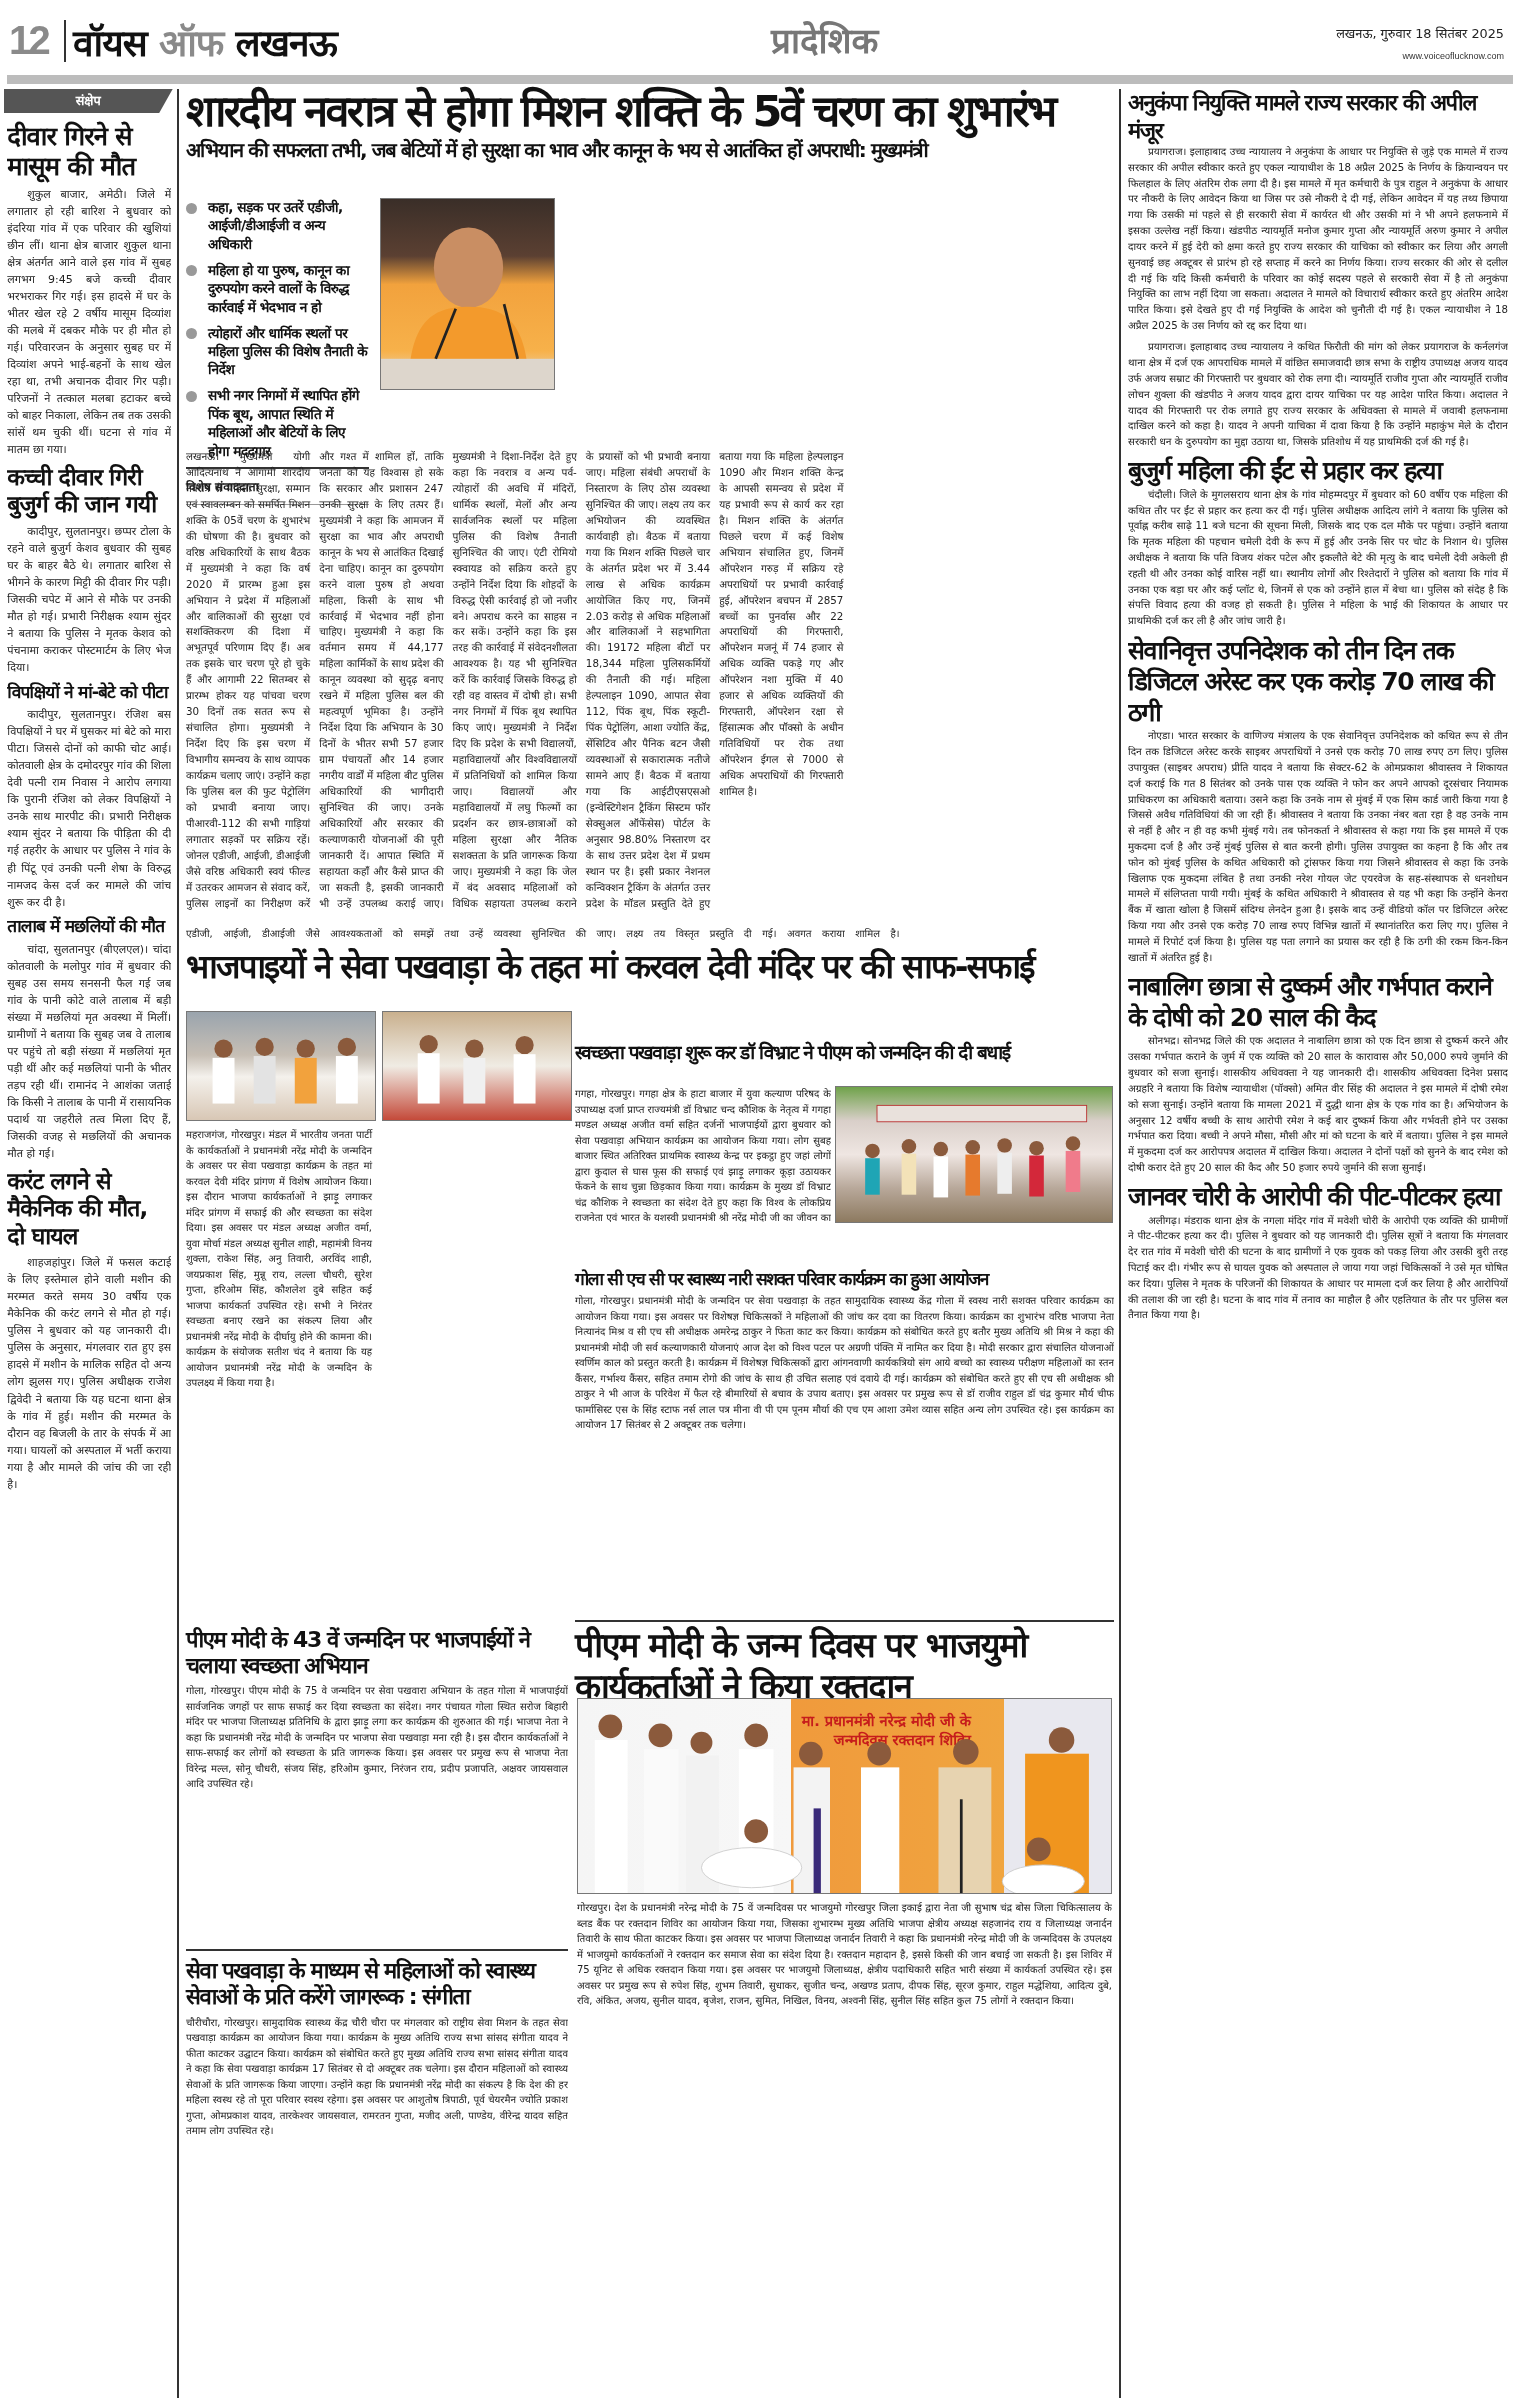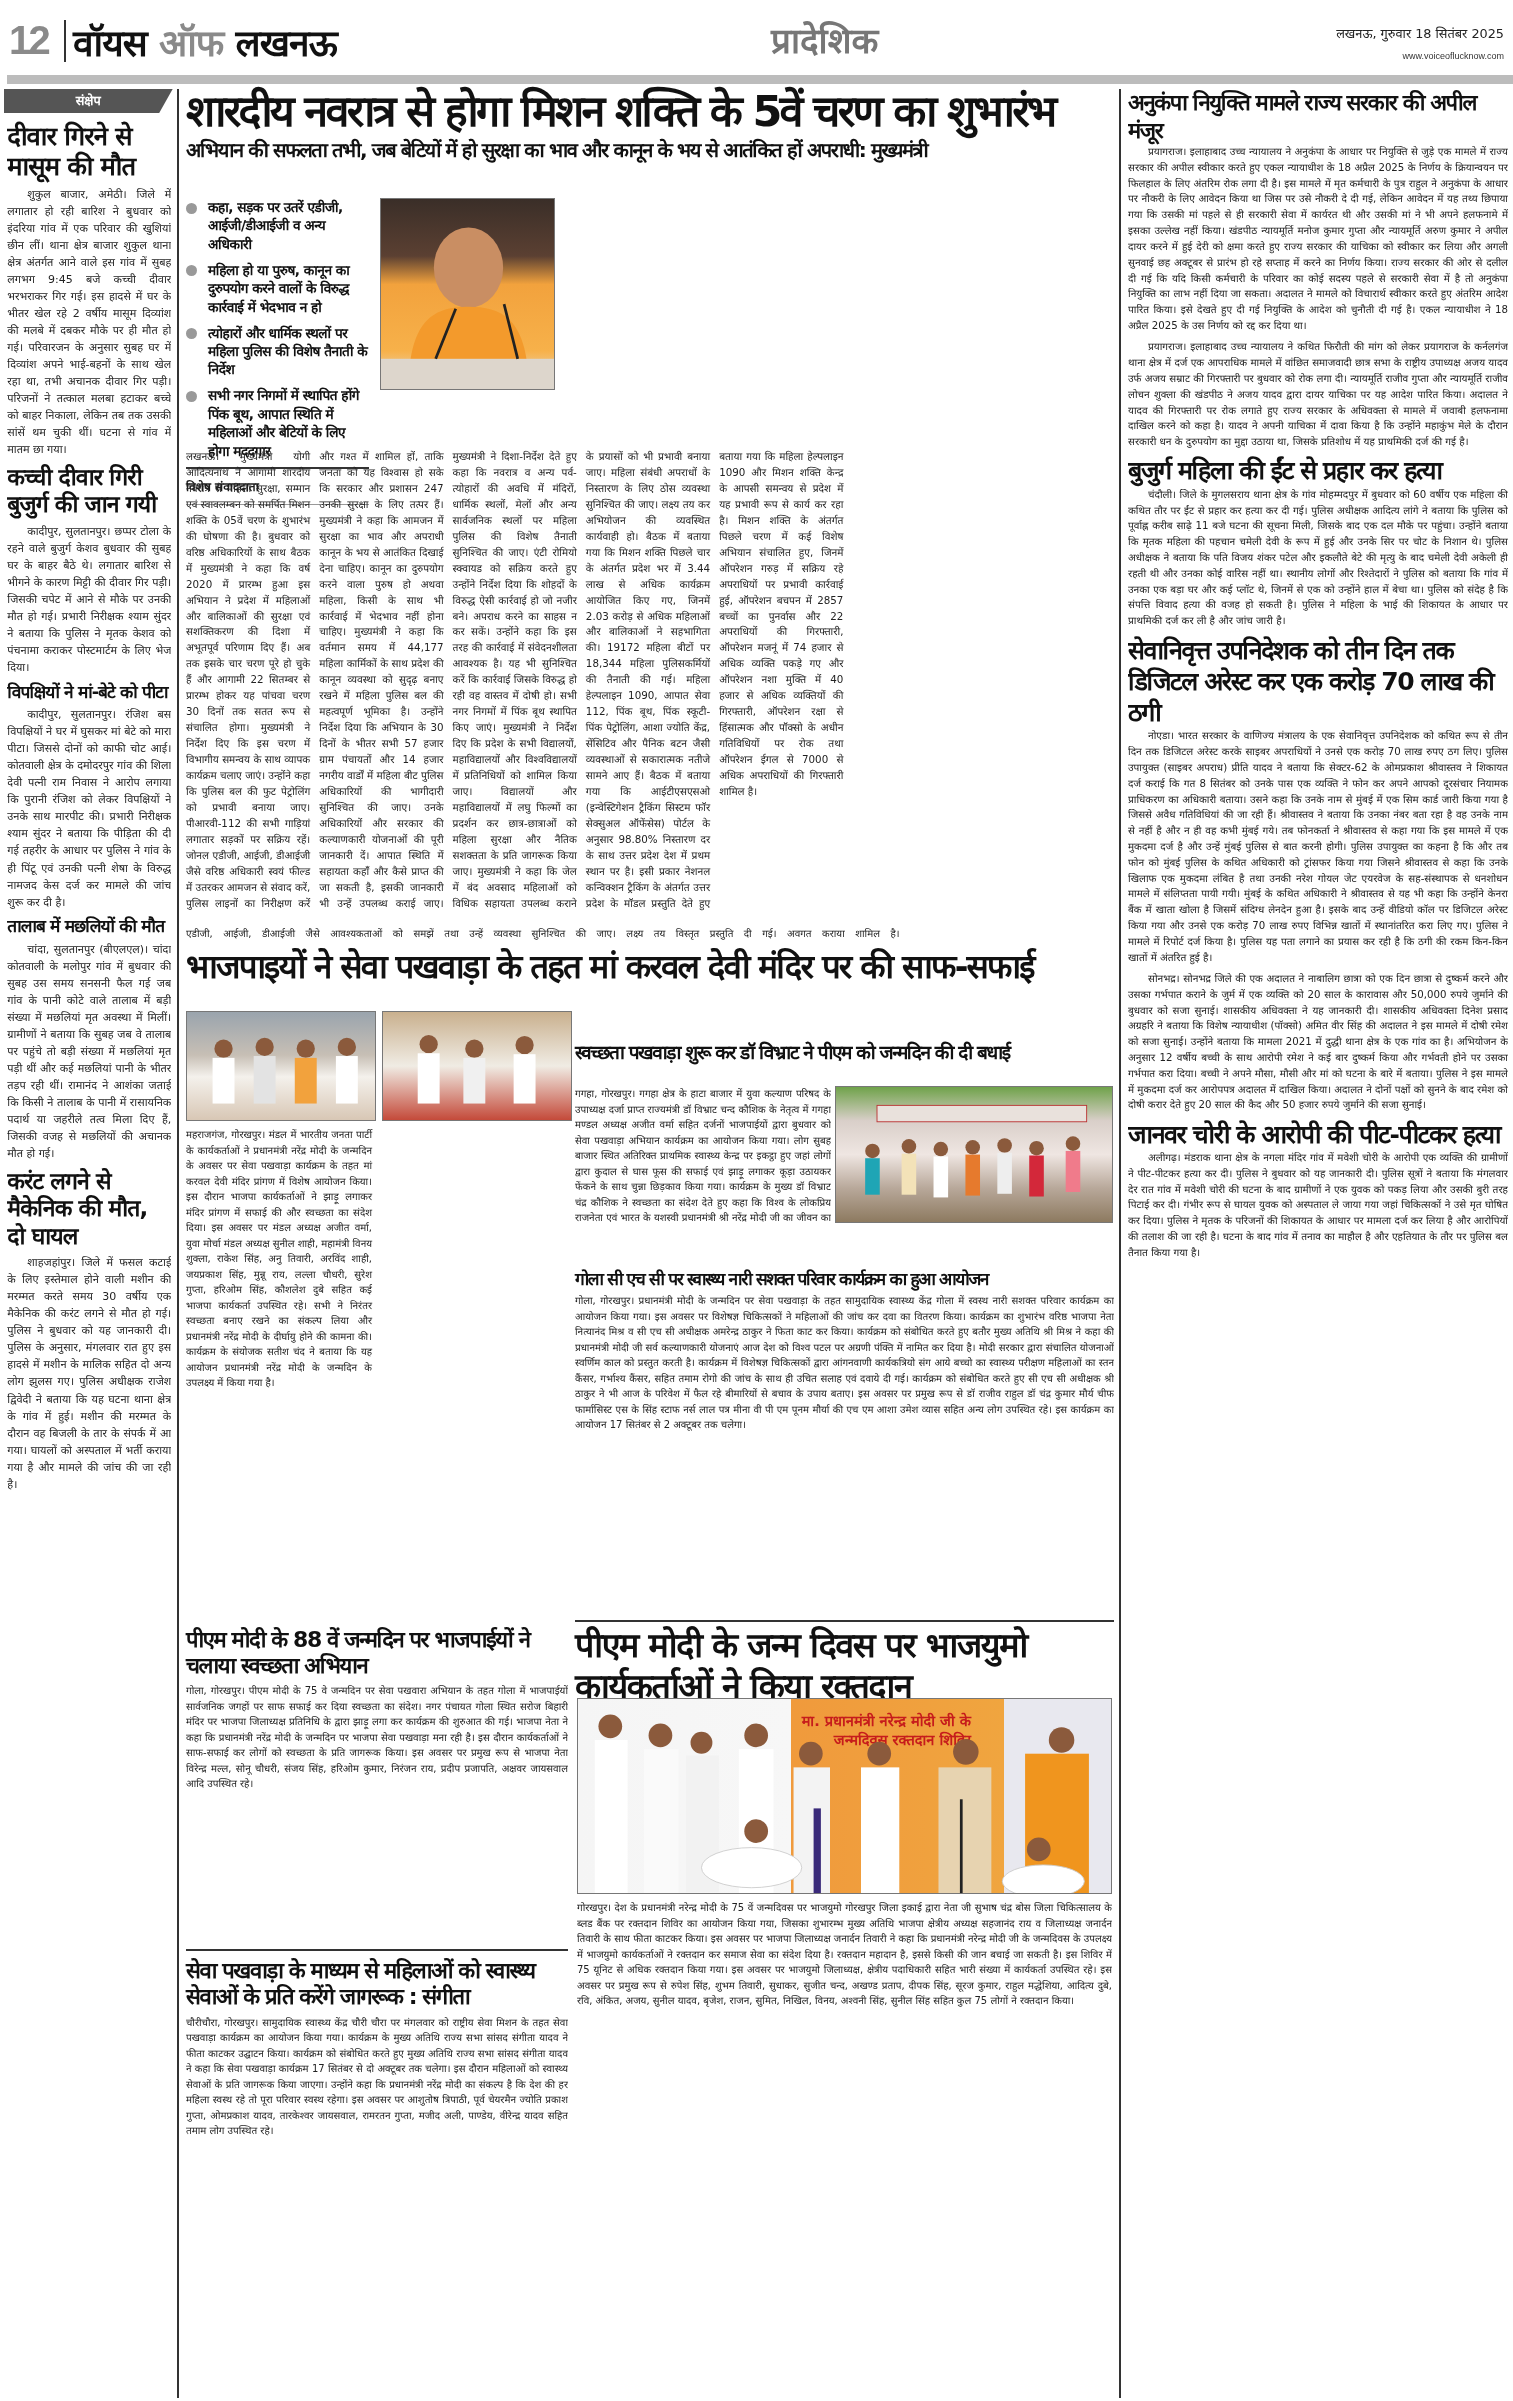--- a/index.html
+++ b/index.html
@@ -154,21 +154,21 @@
 </div>
 <div class="body" style="position:absolute;left:575px;top:1086px;width:256px;height:137px;overflow:hidden;font-size:10px">गगहा, गोरखपुर। गगहा क्षेत्र के हाटा बाजार में युवा कल्याण परिषद के उपाध्यक्ष दर्जा प्राप्त राज्यमंत्री डॉ विभ्राट चन्द कौशिक के नेतृत्व में गगहा मण्डल अध्यक्ष अजीत वर्मा सहित दर्जनों भाजपाईयों द्वारा बुधवार को सेवा पखवाड़ा अभियान कार्यक्रम का आयोजन किया गया। लोग सुबह बाजार स्थित अतिरिक्त प्राथमिक स्वास्थ्य केन्द्र पर इकट्ठा हुए जहां लोगों द्वारा कुदाल से घास फूस की सफाई एवं झाड़ू लगाकर कूड़ा उठायकर फेंकने के साथ चुन्ना छिड़काव किया गया। कार्यक्रम के मुख्य डॉ विभ्राट चंद्र कौशिक ने स्वच्छता का संदेश देते हुए कहा कि विश्व के लोकप्रिय राजनेता एवं भारत के यशस्वी प्रधानमंत्री श्री नरेंद्र मोदी जी का जीवन का हर पल देशवासियों को समर्पित रहा है। उन्होंने अपने जीवन को राष्ट्र सेवा के लिए समर्पित कर दिया है। इस अवसर पर प्रदीप सिंह, कपिल सिंह, संदीप चन्द, अमोद श्रीवास्तव, अम्बरीष चन्द कौशिक, सुरेश पाण्डेय, जनार्दन विश्वकर्मा, रामसेवक सिंह, सूरज सिंह, सुधीर सिंह, सोनू, चन्द्रभान, रामप्रकाश, विजय, अजय सहित दर्जनों भाजपाई मौजूद रहे।</div>
 <div class="body" style="position:absolute;left:575px;top:1225px;width:539px;height:37px;overflow:hidden;font-size:10px"></div>
 
 <div class="col" style="left:575px;top:1269px;width:539px">
   <div class="h-sub" style="font-size:17.3px;margin-bottom:3.7px">गोला सी एच सी पर स्वास्थ्य नारी सशक्त परिवार कार्यक्रम का हुआ आयोजन</div>
   <div class="body" style="font-size:10px;height:310px;overflow:hidden">गोला, गोरखपुर। प्रधानमंत्री मोदी के जन्मदिन पर सेवा पखवाड़ा के तहत सामुदायिक स्वास्थ्य केंद्र गोला में स्वस्थ नारी सशक्त परिवार कार्यक्रम का आयोजन किया गया। इस अवसर पर विशेषज्ञ चिकित्सकों ने महिलाओं की जांच कर दवा का वितरण किया। कार्यक्रम का शुभारंभ वरिष्ठ भाजपा नेता नित्यानंद मिश्र व सी एच सी अधीक्षक अमरेन्द्र ठाकुर ने फिता काट कर किया। कार्यक्रम को संबोधित करते हुए बतौर मुख्य अतिथि श्री मिश्र ने कहा की प्रधानमंत्री मोदी जी सर्व कल्याणकारी योजनाएं आज देश को विश्व पटल पर अग्रणी पंक्ति में नामित कर दिया है। मोदी सरकार द्वारा संचालित योजनाओं स्वर्णिम काल को प्रस्तुत करती है। कार्यक्रम में विशेषज्ञ चिकित्सकों द्वारा आंगनवाणी कार्यकत्रियो संग आये बच्चो का स्वास्थ्य परीक्षण महिलाओं का स्तन कैंसर, गर्भाश्य कैंसर, सहित तमाम रोगो की जांच के साथ ही उचित सलाह एवं दवाये दी गई। कार्यक्रम को संबोधित करते हुए सी एच सी अधीक्षक श्री ठाकुर ने भी आज के परिवेश में फैल रहे बीमारियों से बचाव के उपाय बताए। इस अवसर पर प्रमुख रूप से डॉ राजीव राहुल डॉ चंद्र कुमार मौर्य चीफ फार्मासिस्ट एस के सिंह स्टाफ नर्स लाल पत्र मीना वी पी एम पूनम मौर्या की एच एम आशा उमेश व्यास सहित अन्य लोग उपस्थित रहे। इस कार्यक्रम का आयोजन 17 सितंबर से 2 अक्टूबर तक चलेगा।</div>
 </div>
 
 <div class="col" style="left:186px;top:1627px;width:382px">
-  <div class="h-sub" style="font-size:22px">पीएम मोदी के 88 वें जन्मदिन पर भाजपाईयों ने चलाया स्वच्छता अभियान</div>
+  <div class="h-sub" style="font-size:22px">पीएम मोदी के 43 वें जन्मदिन पर भाजपाईयों ने चलाया स्वच्छता अभियान</div>
   <div class="body" style="font-size:10px;margin-top:3.7px;height:237px;overflow:hidden">गोला, गोरखपुर। पीएम मोदी के 75 वे जन्मदिन पर सेवा पखवारा अभियान के तहत गोला में भाजपाईयों सार्वजनिक जगहों पर साफ सफाई कर दिया स्वच्छता का संदेश। नगर पंचायत गोला स्थित सरोज बिहारी मंदिर पर भाजपा जिलाध्यक्ष प्रतिनिधि के द्वारा झाड़ू लगा कर कार्यक्रम की शुरुआत की गई। भाजपा नेता ने कहा कि प्रधानमंत्री नरेंद्र मोदी के जन्मदिन पर भाजपा सेवा पखवाड़ा मना रही है। इस दौरान कार्यकर्ताओं ने साफ-सफाई कर लोगों को स्वच्छता के प्रति जागरूक किया। इस अवसर पर प्रमुख रूप से भाजपा नेता विरेन्द्र मल्ल, सोनू चौधरी, संजय सिंह, हरिओम कुमार, निरंजन राय, प्रदीप प्रजापति, अक्षवर जायसवाल आदि उपस्थित रहे।</div>
 </div>
 
 <div class="col" style="left:186px;top:1949px;width:382px">
   <div class="hr" style="margin-bottom:7.3px"></div>
   <div class="h-sub" style="font-size:22px">सेवा पखवाड़ा के माध्यम से महिलाओं को स्वास्थ्य सेवाओं के प्रति करेंगे जागरूक : संगीता</div>
   <div class="body" style="font-size:10px;margin-top:3.7px;height:347px;overflow:hidden">चौरीचौरा, गोरखपुर। सामुदायिक स्वास्थ्य केंद्र चौरी चौरा पर मंगलवार को राष्ट्रीय सेवा मिशन के तहत सेवा पखवाड़ा कार्यक्रम का आयोजन किया गया। कार्यक्रम के मुख्य अतिथि राज्य सभा सांसद संगीता यादव ने फीता काटकर उद्घाटन किया। कार्यक्रम को संबोधित करते हुए मुख्य अतिथि राज्य सभा सांसद संगीता यादव ने कहा कि सेवा पखवाड़ा कार्यक्रम 17 सितंबर से दो अक्टूबर तक चलेगा। इस दौरान महिलाओं को स्वास्थ्य सेवाओं के प्रति जागरूक किया जाएगा। उन्होंने कहा कि प्रधानमंत्री नरेंद्र मोदी का संकल्प है कि देश की हर महिला स्वस्थ रहे तो पूरा परिवार स्वस्थ रहेगा। इस अवसर पर आशुतोष त्रिपाठी, पूर्व चेयरमैन ज्योति प्रकाश गुप्ता, ओमप्रकाश यादव, तारकेश्वर जायसवाल, रामरतन गुप्ता, मजीद अली, पाण्डेय, वीरेन्द्र यादव सहित तमाम लोग उपस्थित रहे।</div>
 </div>
 
 <div class="col" style="left:575px;top:1620px;width:539px">
@@ -218,20 +218,21 @@
   </div>
   <div style="margin-top:5.5px">
     <div class="h-right">बुजुर्ग महिला की ईंट से प्रहार कर हत्या</div>
     <div class="body indent" style="font-size:10.2px">चंदौली। जिले के मुगलसराय थाना क्षेत्र के गांव मोहम्मदपुर में बुधवार को 60 वर्षीय एक महिला की कथित तौर पर ईंट से प्रहार कर हत्या कर दी गई। पुलिस अधीक्षक आदित्य लांगे ने बताया कि पुलिस को पूर्वाह्न करीब साढ़े 11 बजे घटना की सूचना मिली, जिसके बाद एक दल मौके पर पहुंचा। उन्होंने बताया कि मृतक महिला की पहचान चमेली देवी के रूप में हुई और उनके सिर पर चोट के निशान थे। पुलिस अधीक्षक ने बताया कि पति विजय शंकर पटेल और इकलौते बेटे की मृत्यु के बाद चमेली देवी अकेली ही रहती थी और उनका कोई वारिस नहीं था। स्थानीय लोगों और रिश्तेदारों ने पुलिस को बताया कि गांव में उनका एक बड़ा घर और कई प्लॉट थे, जिनमें से एक को उन्होंने हाल में बेचा था। पुलिस को संदेह है कि संपत्ति विवाद हत्या की वजह हो सकती है। पुलिस ने महिला के भाई की शिकायत के आधार पर प्राथमिकी दर्ज कर ली है और जांच जारी है।</div>
   </div>
   <div style="margin-top:5.5px">
     <div class="h-right">सेवानिवृत्त उपनिदेशक को तीन दिन तक डिजिटल अरेस्ट कर एक करोड़ 70 लाख की ठगी</div>
     <div class="body indent" style="font-size:10.2px">नोएडा। भारत सरकार के वाणिज्य मंत्रालय के एक सेवानिवृत्त उपनिदेशक को कथित रूप से तीन दिन तक डिजिटल अरेस्ट करके साइबर अपराधियों ने उनसे एक करोड़ 70 लाख रुपए ठग लिए। पुलिस उपायुक्त (साइबर अपराध) प्रीति यादव ने बताया कि सेक्टर-62 के ओमप्रकाश श्रीवास्तव ने शिकायत दर्ज कराई कि गत 8 सितंबर को उनके पास एक व्यक्ति ने फोन कर अपने आपको दूरसंचार नियामक प्राधिकरण का अधिकारी बताया। उसने कहा कि उनके नाम से मुंबई में एक सिम कार्ड जारी किया गया है जिससे अवैध गतिविधियां की जा रही हैं। श्रीवास्तव ने बताया कि उनका नंबर बता रहा है वह उनके नाम से नहीं है और न ही वह कभी मुंबई गये। तब फोनकर्ता ने श्रीवास्तव से कहा गया कि इस मामले में एक मुकदमा दर्ज है और उन्हें मुंबई पुलिस से बात करनी होगी। पुलिस उपायुक्त का कहना है कि और तब फोन को मुंबई पुलिस के कथित अधिकारी को ट्रांसफर किया गया जिसने श्रीवास्तव से कहा कि उनके खिलाफ एक मुकदमा लंबित है तथा उनकी नरेश गोयल जेट एयरवेज के सह-संस्थापक से धनशोधन मामले में संलिप्तता पायी गयी। मुंबई के कथित अधिकारी ने श्रीवास्तव से यह भी कहा कि उन्होंने केनरा बैंक में खाता खोला है जिसमें संदिग्ध लेनदेन हुआ है। इसके बाद उन्हें वीडियो कॉल पर डिजिटल अरेस्ट किया गया और उनसे एक करोड़ 70 लाख रुपए विभिन्न खातों में स्थानांतरित करा लिए गए। पुलिस ने मामले में रिपोर्ट दर्ज किया है। पुलिस यह पता लगाने का प्रयास कर रही है कि ठगी की रकम किन-किन खातों में अंतरित हुई है।</div>
   </div>
   <div style="margin-top:5.5px">
+    <div class="h-right">नाबालिग छात्रा से दुष्कर्म और गर्भपात कराने के दोषी को 20 साल की कैद</div>
     <div class="body indent" style="font-size:10.2px">सोनभद्र। सोनभद्र जिले की एक अदालत ने नाबालिग छात्रा को एक दिन छात्रा से दुष्कर्म करने और उसका गर्भपात कराने के जुर्म में एक व्यक्ति को 20 साल के कारावास और 50,000 रुपये जुर्माने की बुधवार को सजा सुनाई। शासकीय अधिवक्ता ने यह जानकारी दी। शासकीय अधिवक्ता दिनेश प्रसाद अग्रहरि ने बताया कि विशेष न्यायाधीश (पॉक्सो) अमित वीर सिंह की अदालत ने इस मामले में दोषी रमेश को सजा सुनाई। उन्होंने बताया कि मामला 2021 में दुद्धी थाना क्षेत्र के एक गांव का है। अभियोजन के अनुसार 12 वर्षीय बच्ची के साथ आरोपी रमेश ने कई बार दुष्कर्म किया और गर्भवती होने पर उसका गर्भपात करा दिया। बच्ची ने अपने मौसा, मौसी और मां को घटना के बारे में बताया। पुलिस ने इस मामले में मुकदमा दर्ज कर आरोपपत्र अदालत में दाखिल किया। अदालत ने दोनों पक्षों को सुनने के बाद रमेश को दोषी करार देते हुए 20 साल की कैद और 50 हजार रुपये जुर्माने की सजा सुनाई।</div>
   </div>
   <div style="margin-top:5.5px">
     <div class="h-right">जानवर चोरी के आरोपी की पीट-पीटकर हत्या</div>
     <div class="body indent" style="font-size:10.2px">अलीगढ़। मंडराक थाना क्षेत्र के नगला मंदिर गांव में मवेशी चोरी के आरोपी एक व्यक्ति की ग्रामीणों ने पीट-पीटकर हत्या कर दी। पुलिस ने बुधवार को यह जानकारी दी। पुलिस सूत्रों ने बताया कि मंगलवार देर रात गांव में मवेशी चोरी की घटना के बाद ग्रामीणों ने एक युवक को पकड़ लिया और उसकी बुरी तरह पिटाई कर दी। गंभीर रूप से घायल युवक को अस्पताल ले जाया गया जहां चिकित्सकों ने उसे मृत घोषित कर दिया। पुलिस ने मृतक के परिजनों की शिकायत के आधार पर मामला दर्ज कर लिया है और आरोपियों की तलाश की जा रही है। घटना के बाद गांव में तनाव का माहौल है और एहतियात के तौर पर पुलिस बल तैनात किया गया है।</div>
   </div>
 </div>
 
 
 </body></html>

